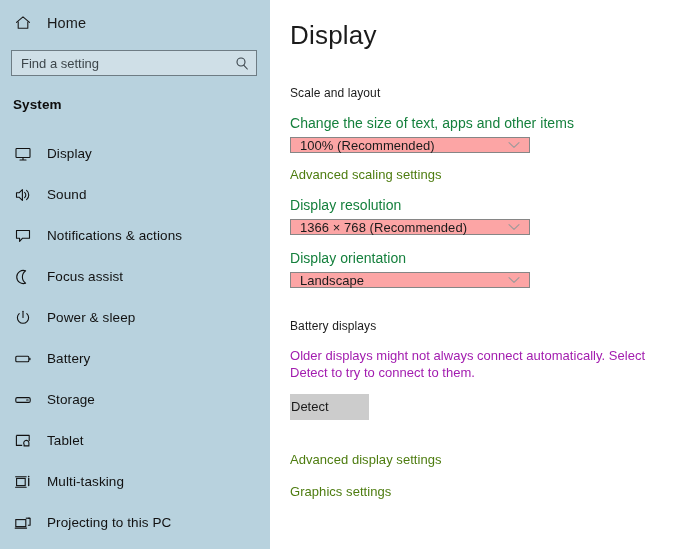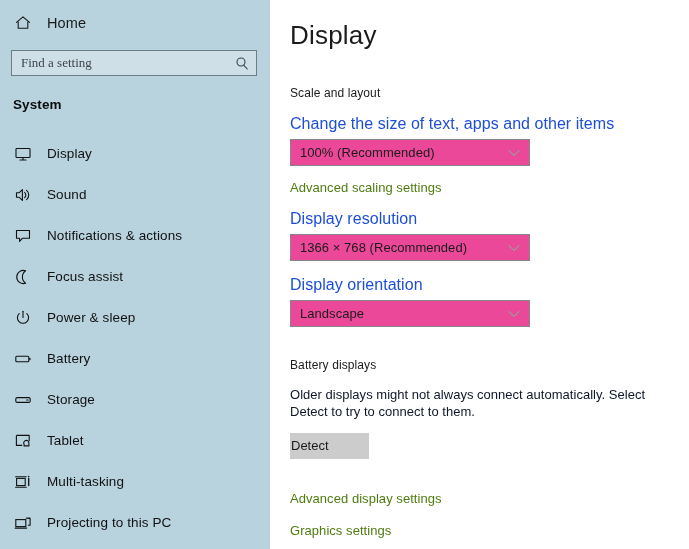--- a/index.html
+++ b/index.html
@@ -59,21 +59,21 @@
     border: 1px solid #6e7c84;
     box-sizing: border-box;
     display: flex;
     align-items: center;
     position: relative;
   }
   .search-input {
     border: 0;
     outline: 0;
     background: transparent;
-    font-family: Liberation Serif, serif;
+    font-family: Liberation Sans, sans-serif;
     font-size: 13px;
     color: #30383d;
     padding: 0 26px 0 9px;
     width: 100%;
     height: 100%;
     box-sizing: border-box;
   }
   .search-input::placeholder {
     color: #3d464b;
     opacity: 1;
@@ -144,31 +144,31 @@
     font-size: 12px;
     font-weight: normal;
     color: #1b1b1b;
     margin: 0;
     letter-spacing: 0.1px;
   }
   .h-scale { margin-top: 35px; }
   .h-multi { margin-top: 31px; }
 
   .field-label {
-    font-size: 16px;
-    color: #1d4ed8;
+    font-size: 14px;
+    color: #15803d;
     margin-top: 15px;
     letter-spacing: 0.05px;
   }
   .combo {
     margin-top: 6px;
     width: 240px;
-    height: 27px;
+    height: 16px;
     border: 1px solid #868686;
-    background: #ec4899;
+    background: #fca5a5;
     box-sizing: border-box;
     display: flex;
     align-items: center;
     position: relative;
     cursor: default;
   }
   .combo-value {
     font-size: 13px;
     color: #1b1b1b;
     padding-left: 9px;
@@ -188,21 +188,21 @@
   .link {
     font-size: 13px;
     color: #4d7c0f;
     margin-top: 14px;
     display: inline-block;
     cursor: pointer;
     letter-spacing: 0.05px;
   }
   .body-text {
     font-size: 13px;
-    color: #0f172a;
+    color: #a21caf;
     margin-top: 14px;
     width: 378px;
     line-height: 17px;
     letter-spacing: 0.02px;
   }
   .detect-btn {
     margin-top: 13px;
     width: 79px;
     height: 26px;
     background: #cccccc;

